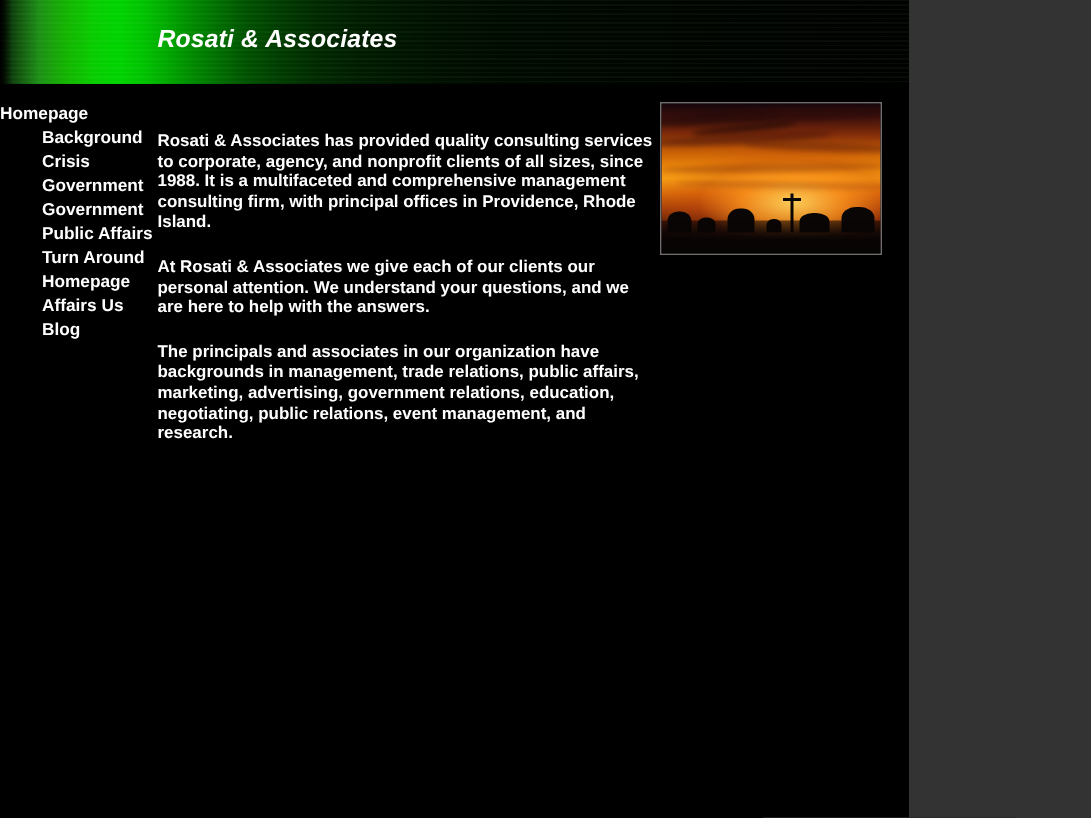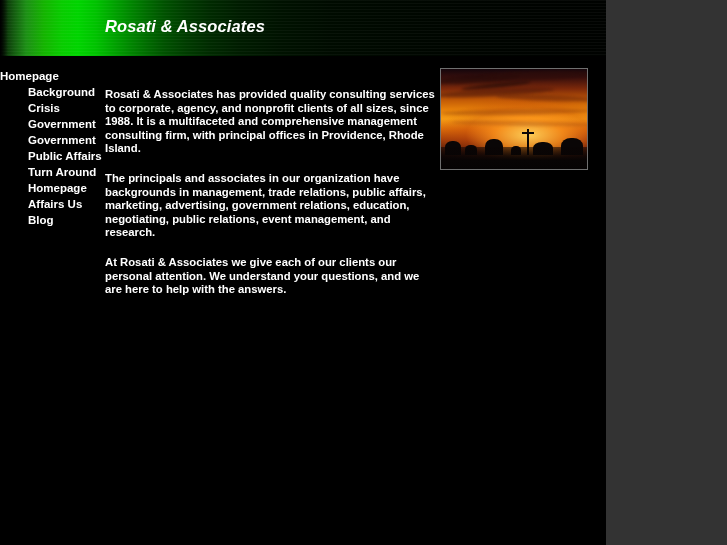--- a/index.html
+++ b/index.html
@@ -239,22 +239,22 @@
       <a href="#">Government</a>
       <a href="#">Public Affairs</a>
       <a href="#">Turn Around</a>
       <a href="#">Homepage</a>
       <a href="#">Affairs Us</a>
       <a href="#">Blog</a>
     </div>
 
     <div id="content">
       <p>Rosati &amp; Associates has provided quality consulting services to corporate, agency, and nonprofit clients of all sizes, since 1988.  It is a multifaceted and comprehensive management consulting firm, with principal offices in Providence, Rhode Island.</p>
+      <p>At Rosati &amp; Associates we give each of our clients our personal attention.  We understand your questions, and we are here to help with the answers.</p>
       <p>The principals and associates in our organization have backgrounds in management, trade relations, public affairs, marketing, advertising, government relations, education, negotiating, public relations, event management, and research.</p>
-      <p>At Rosati &amp; Associates we give each of our clients our personal attention.  We understand your questions, and we are here to help with the answers.</p>
     </div>
 
     <div id="photo">
       <div class="sky"></div>
       <div class="cloud c1"></div>
       <div class="cloud c7"></div>
       <div class="cloud c2"></div>
       <div class="cloud c3"></div>
       <div class="cloud c4"></div>
       <div class="cloud c5"></div>

